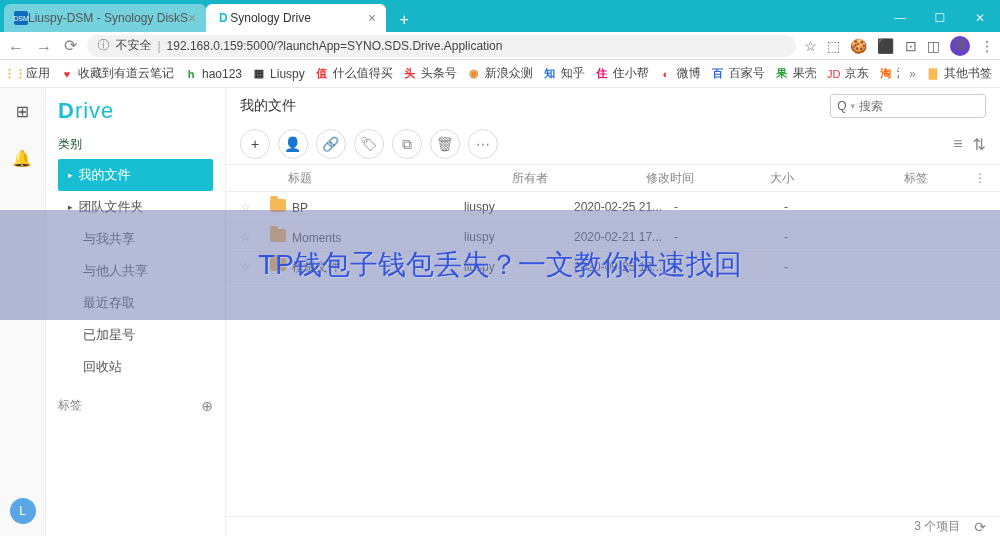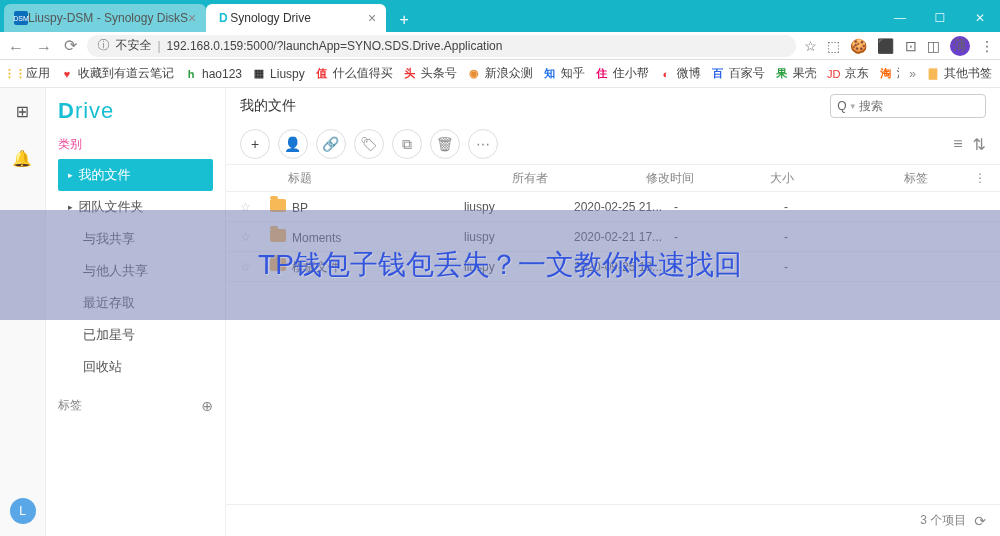--- a/index.html
+++ b/index.html
@@ -30,21 +30,21 @@
 
 
 .app { display: flex; height: 448px; }
 .leftrail { width: 46px; background: #f9f9f9; border-right: 1px solid #eee; display: flex; flex-direction: column; align-items: center; padding-top: 14px; gap: 28px; }
 .rail-icon { font-size: 16px; color: #555; }
 .rail-avatar { width: 26px; height: 26px; border-radius: 50%; background: #5aa7e8; color: #fff; display: flex; align-items: center; justify-content: center; font-size: 12px; margin-top: auto; margin-bottom: 12px;}
 
 .sidebar { width: 180px; background: #fff; border-right: 1px solid #eee; padding: 10px 12px; }
 .logo { font-size: 22px; color: #18bfd3; font-weight: 400; margin-bottom: 12px; letter-spacing: 1px;}
 .logo .d { color: #18bfd3; font-weight: 600;}
-.section-label { font-size: 12px; color: #ec4899; margin: 6px 0; }
+.section-label { font-size: 12px; color: #14532d; margin: 6px 0; }
 .nav-item { font-size: 13px; padding: 7px 10px; color: #555; cursor: pointer; display: flex; align-items: center; gap: 6px;}
 .nav-item.active { background: #18bfd3; color: #fff; border-radius: 2px; }
 .nav-item .arrow { font-size: 9px; }
 .tag-row { display: flex; justify-content: space-between; align-items: center; color: #888; font-size: 12px; margin-top: 14px;}
 .tag-row .plus { font-size: 14px; }
 
 .main { flex: 1; display: flex; flex-direction: column; position: relative;}
 .main-header { height: 36px; display: flex; align-items: center; padding: 0 14px; justify-content: space-between; }
 .main-title { font-size: 14px; color: #333; }
 .search-wrap { display: flex; align-items: center; border: 1px solid #ccc; border-radius: 4px; height: 24px; padding: 0 6px; gap: 4px;}
@@ -65,21 +65,21 @@
 .col-more { width: 20px; text-align: right;}
 
 .trow { display: flex; height: 30px; align-items: center; font-size: 12px; color: #555; padding: 0 14px; border-bottom: 1px solid #f4f4f4;}
 .trow .star { color: #ccc; font-size: 12px;}
 .folder-ico { width: 16px; height: 13px; background: #f7b955; border-radius: 2px; display: inline-block; margin: 0 6px; position: relative;}
 .folder-ico::before { content:''; position:absolute; top:-3px; left:0; width:8px; height:3px; background:#f7b955; border-radius:2px 2px 0 0;}
 
 .overlay { position: absolute; left: 0; right: 0; top: 210px; height: 110px; background: rgba(120,130,180,0.55); display: flex; align-items: center; justify-content: center; }
 .overlay-text { font-size: 28px; color: #3355dd; font-weight: 500; text-shadow: 1px 1px 0 rgba(255,255,255,0.3);}
 
-.statusbar { height: 32px; border-top: 1px solid #eee; display: flex; align-items: center; justify-content: flex-end; padding: 0 14px; font-size: 12px; color: #888; gap: 8px;}
+.statusbar { height: 20px; border-top: 1px solid #eee; display: flex; align-items: center; justify-content: flex-end; padding: 0 14px; font-size: 12px; color: #888; gap: 14px;}
 .statusbar .refresh { font-size: 14px; }
 </style>
 </head>
 <body>
 
 <div class="titlebar">
   <div class="tab inactive">
     <span class="tab-favicon" style="background:#0a6ebd;color:#fff;font-size:7px;border-radius:2px;">DSM</span>
     <span>Liuspy-DSM - Synology DiskS</span>
     <span class="tab-close">×</span>

